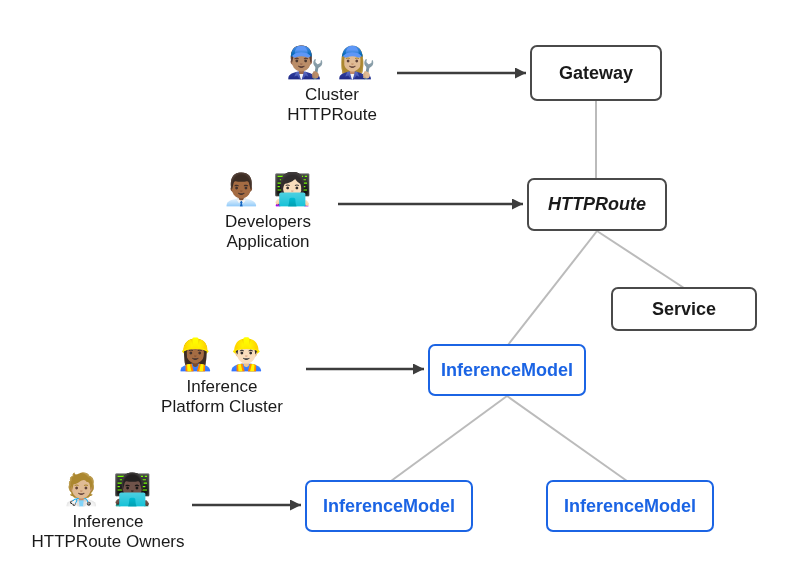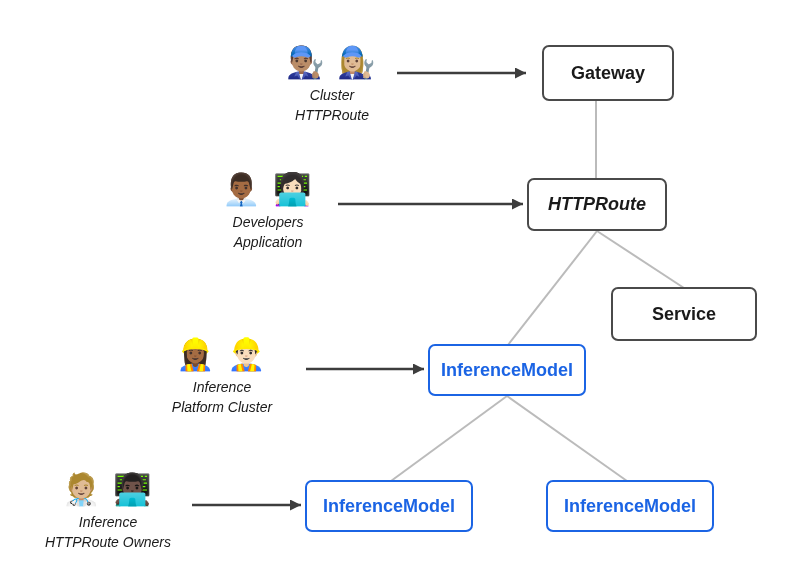--- a/index.html
+++ b/index.html
@@ -15,21 +15,21 @@
     box-sizing:border-box;
   }
   .node--blue{border-color:#1b64e4;color:#1b64e4;}
   .persona{
     position:absolute;text-align:center;color:#1a1a1a;
   }
   .persona-emoji{
     display:block;font-size:31px;line-height:44px;letter-spacing:2px;white-space:nowrap;
   }
   .persona-label{
-    display:block;font-size:14px;line-height:20px;font-style:italic;
+    display:block;font-size:17px;line-height:20px;
   }
 </style>
 </head>
 <body>
 
 <div class="canvas">
 
   <svg class="wires" viewBox="0 0 800 572">
     <defs>
       <marker id="arrowhead" viewBox="0 0 10 10" refX="10" refY="5" markerWidth="13" markerHeight="11" markerUnits="userSpaceOnUse" orient="auto">
@@ -66,25 +66,25 @@
     <span class="persona-label">Inference</span>
     <span class="persona-label">Platform Cluster</span>
   </div>
 
   <div class="persona" style="left:13px;top:468px;width:190px;">
     <span class="persona-emoji">🧑🏼‍⚕️ 👨🏿‍💻</span>
     <span class="persona-label">Inference</span>
     <span class="persona-label">HTTPRoute Owners</span>
   </div>
 
-  <div class="node" style="left:530px;top:45px;width:132px;height:56px;margin-left:12px;">Gateway</div>
+  <div class="node" style="left:530px;top:45px;width:132px;height:56px;">Gateway</div>
 
   <div class="node" style="left:527px;top:178px;width:140px;height:53px;font-style:italic;">HTTPRoute</div>
 
-  <div class="node" style="left:611px;top:287px;width:146px;height:54px;">Service</div>
+  <div class="node" style="left:611px;top:287px;width:146px;height:44px;">Service</div>
 
   <div class="node node--blue" style="left:428px;top:344px;width:158px;height:52px;">InferenceModel</div>
 
   <div class="node node--blue" style="left:305px;top:480px;width:168px;height:52px;">InferenceModel</div>
 
   <div class="node node--blue" style="left:546px;top:480px;width:168px;height:52px;">InferenceModel</div>
 
 </div>
 
 </body></html>

